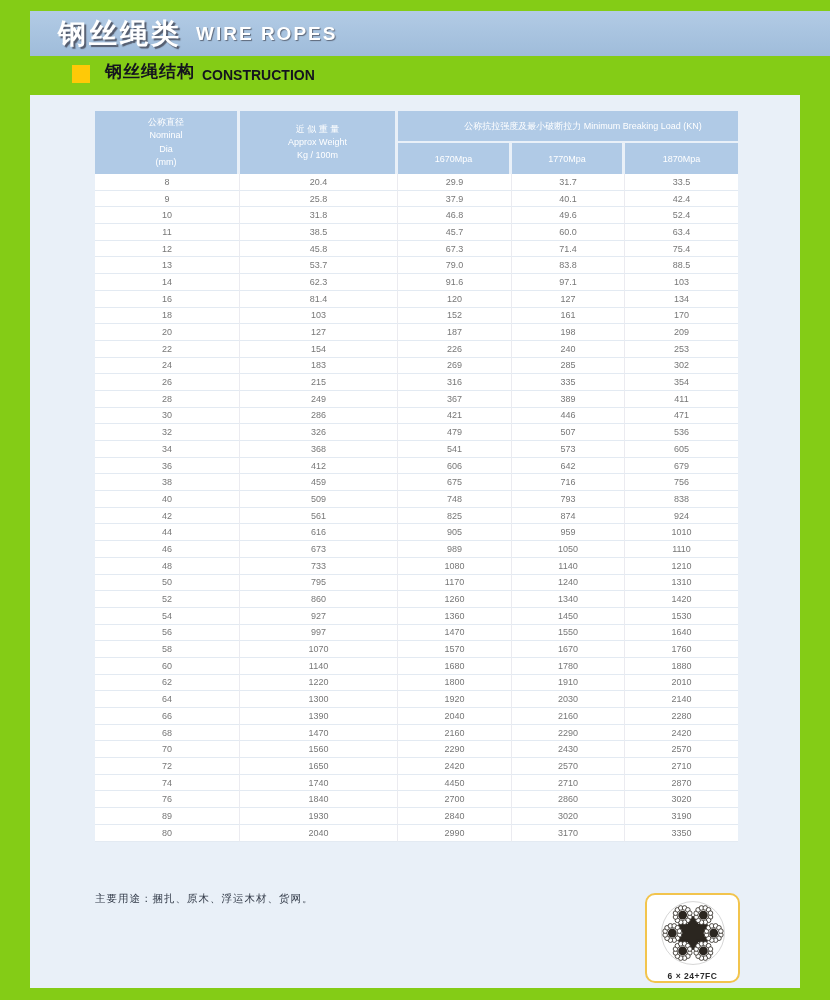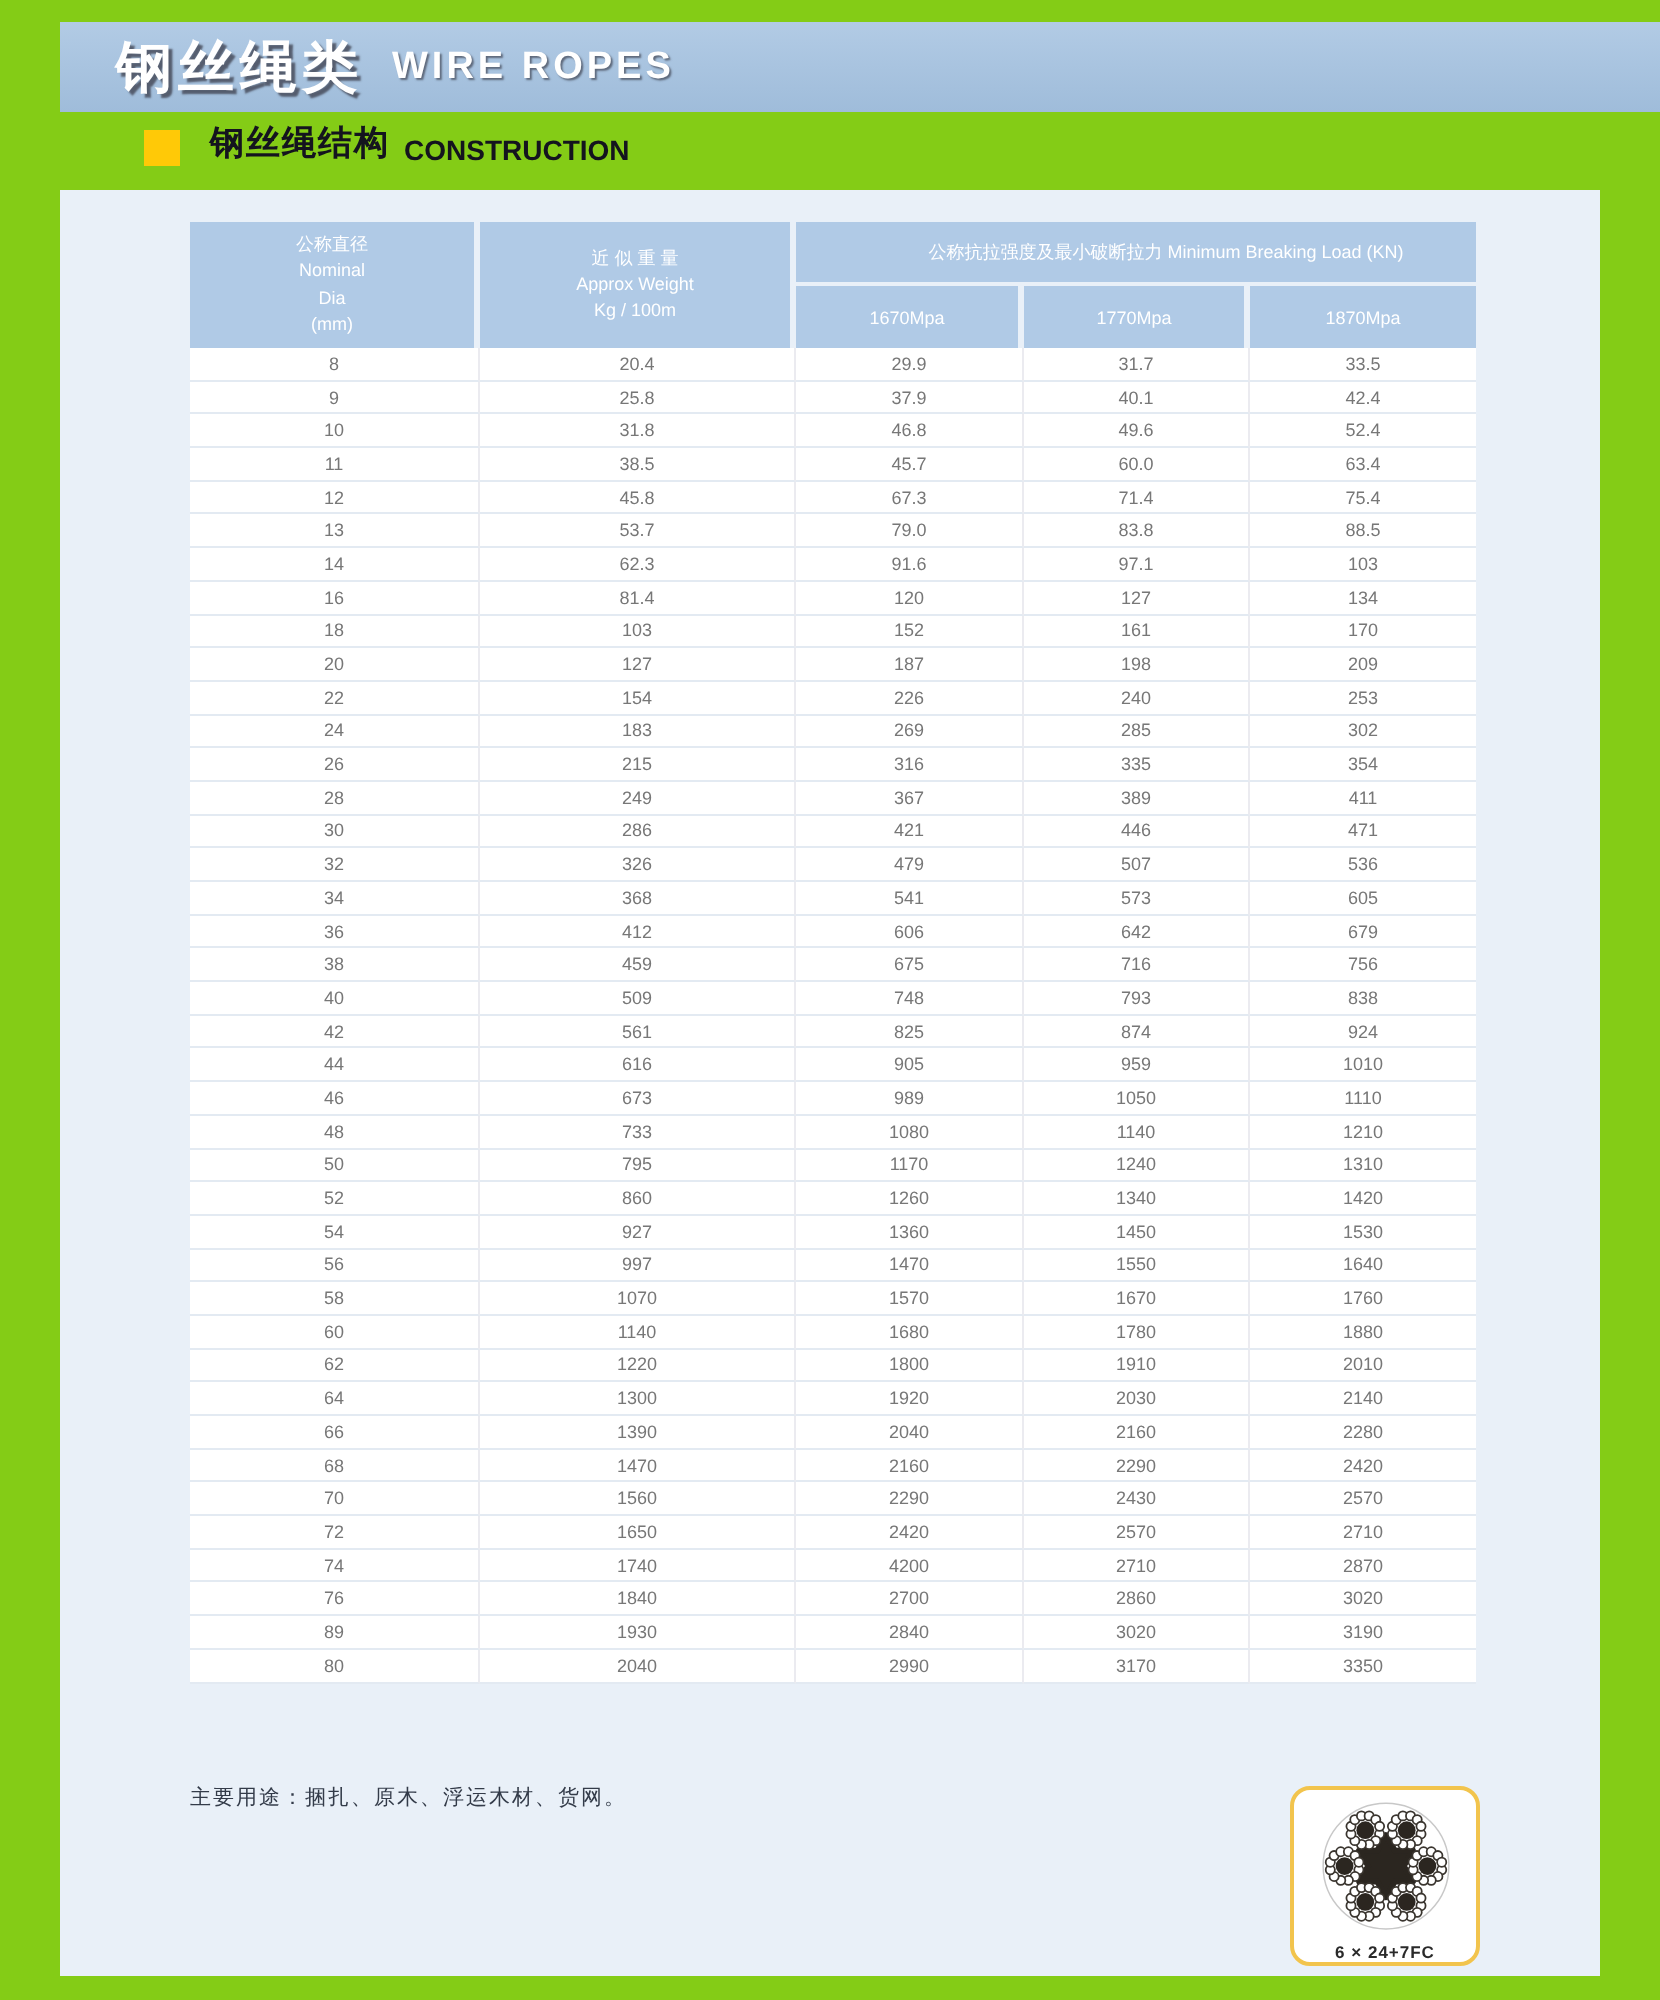--- a/index.html
+++ b/index.html
@@ -343,21 +343,21 @@
             <tr>
               <td>72</td>
               <td>1650</td>
               <td>2420</td>
               <td>2570</td>
               <td>2710</td>
             </tr>
             <tr>
               <td>74</td>
               <td>1740</td>
-              <td>4200</td>
+              <td>4450</td>
               <td>2710</td>
               <td>2870</td>
             </tr>
             <tr>
               <td>76</td>
               <td>1840</td>
               <td>2700</td>
               <td>2860</td>
               <td>3020</td>
             </tr>

